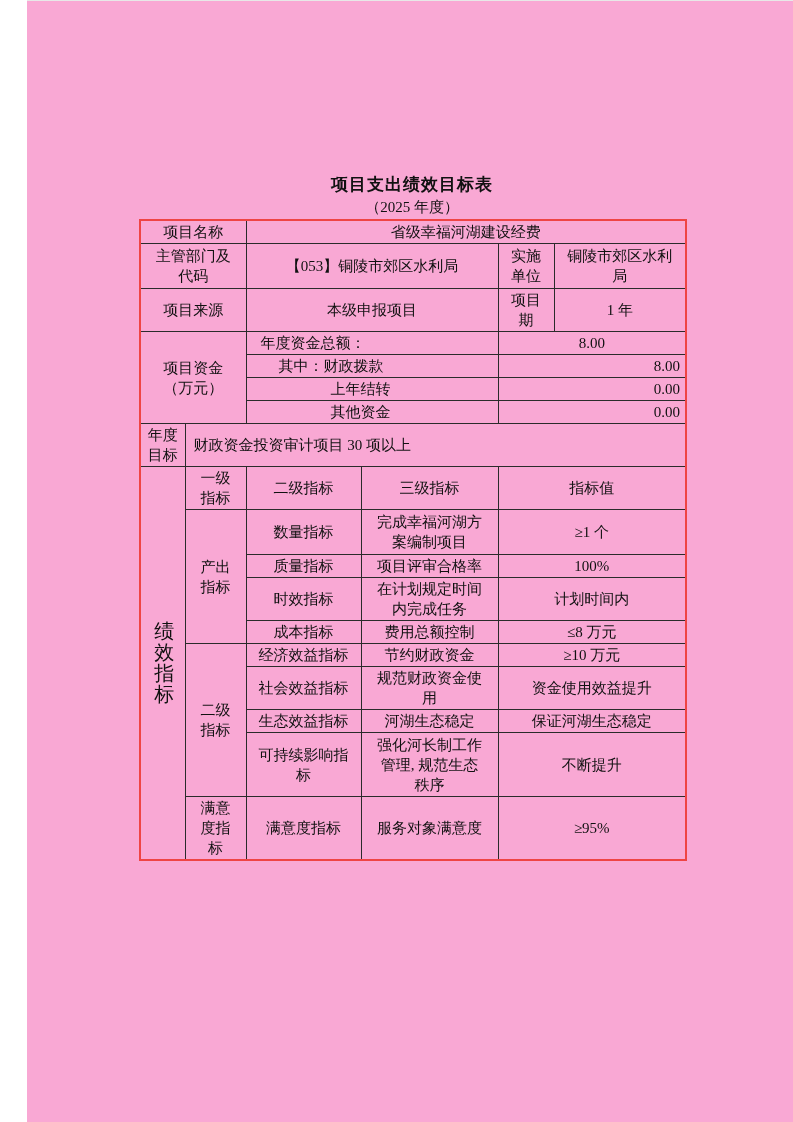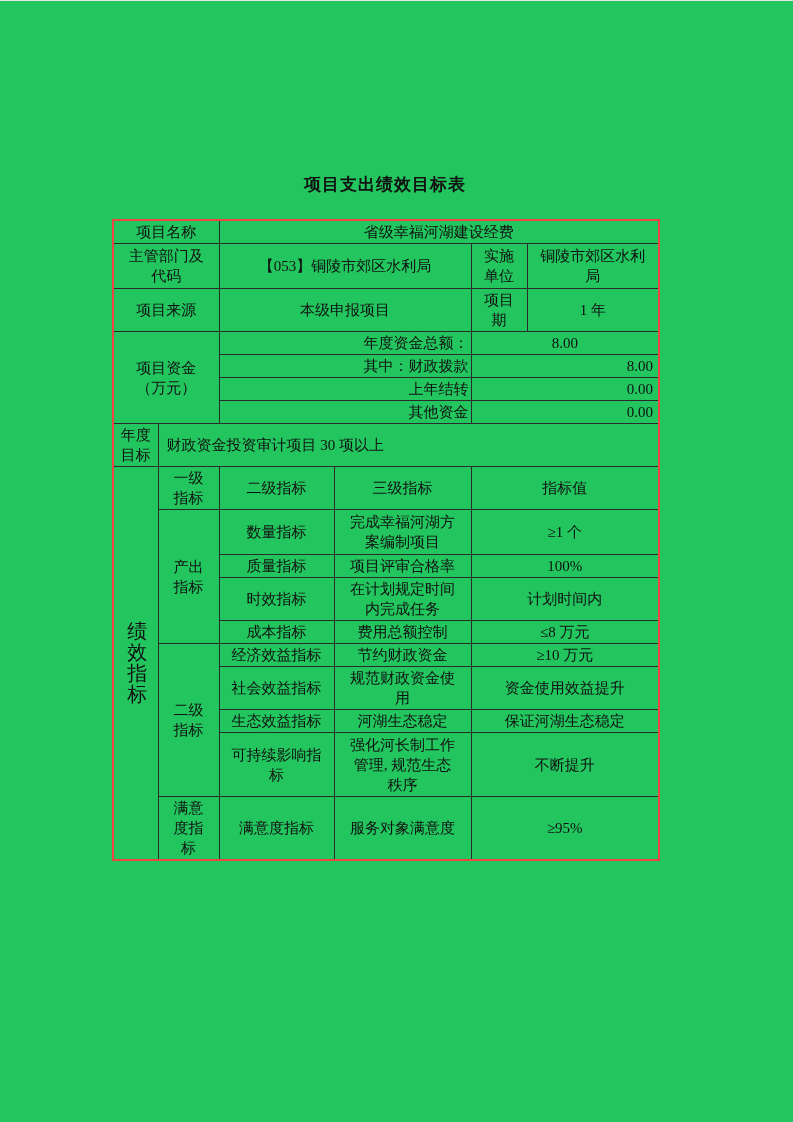--- a/index.html
+++ b/index.html
@@ -1,53 +1,54 @@
 <!DOCTYPE html>
 <html><head>
 <meta charset="utf-8">
 <style>
   html,body{margin:0;padding:0;}
   body{
     width:793px;height:1122px;background:#ffffff;position:relative;
     font-family:"Liberation Serif","DejaVu Serif",serif;color:#111;
     overflow:hidden;
   }
-  .page{position:absolute;inset:0;background:#22c55e;border-top:1px solid #e8e8e8;}
+  .page{position:absolute;inset:0;background:#f9a8d4;border-top:1px solid #e8e8e8;margin-left:27px;}
   .titleblock{position:absolute;left:112px;top:174px;width:546px;text-align:center;}
   .doc-title{font-size:17px;font-weight:bold;letter-spacing:1px;line-height:20px;}
   .doc-subtitle{font-size:15px;line-height:21px;margin-top:2px;}
   table.main{
     position:absolute;left:112px;top:218px;width:546px;
     border-collapse:collapse;table-layout:fixed;
     border:2px solid #ef4444;
   }
   td{
     border:1px solid #2b2b2b;text-align:center;vertical-align:middle;
     font-size:15px;line-height:20px;padding:1px 2px;overflow:hidden;
     word-break:break-word;
   }
   td .wrapbox{display:inline-block;vertical-align:middle;}
   .w32{width:32px;} .w60{width:62px;} .w75{width:78px;} .w105{width:108px;}
-  .tl{text-align:right;}
+  .tl{text-align:left;}
   .num{text-align:right;padding-right:5px;}
   .pad14{padding-left:14px;} .pad32{padding-left:32px;} .pad84{padding-left:84px;}
   .goal-text{text-align:left;padding-left:8px;}
   .lvl3{padding:1px 13px;}
   .lvl2-tight{padding:1px 5px;}
   .vertical-label{display:block;width:17px;margin:0 auto;word-break:break-all;line-height:21px;font-size:20px;}
   .pageno{position:absolute;left:0;top:1068px;width:793px;text-align:center;
     font-family:"Liberation Sans","DejaVu Sans",sans-serif;font-size:14px;color:#111;}
 </style>
 </head>
 <body>
 
 <div class="page">
 
   <div class="titleblock">
     <div class="doc-title">项目支出绩效目标表</div>
+    <div class="doc-subtitle">（2025 年度）</div>
   </div>
 
   <table class="main">
     <colgroup>
       <col style="width:45px">
         <col style="width:61px">
         <col style="width:115px">
       <col style="width:137px">
         <col style="width:56px">
         <col style="width:132px">

